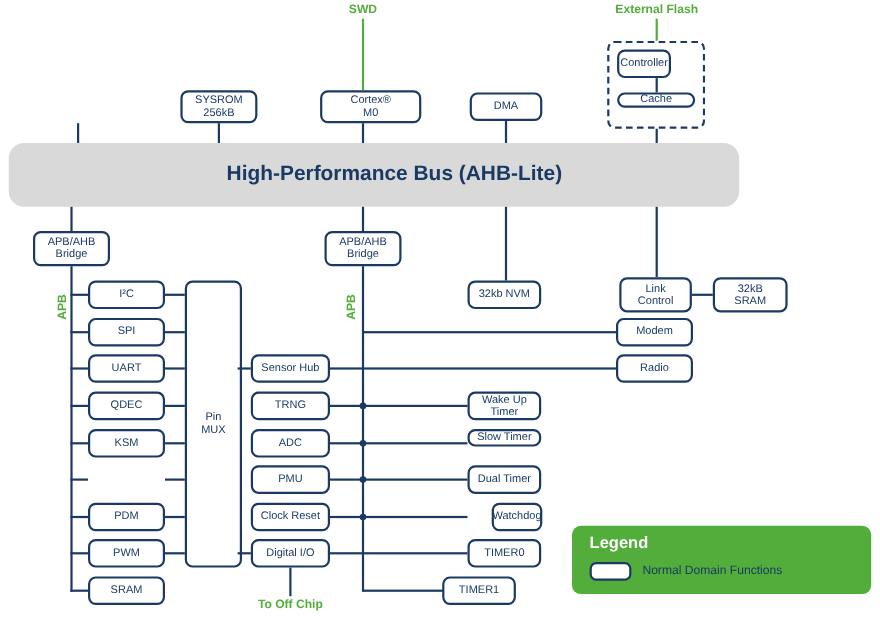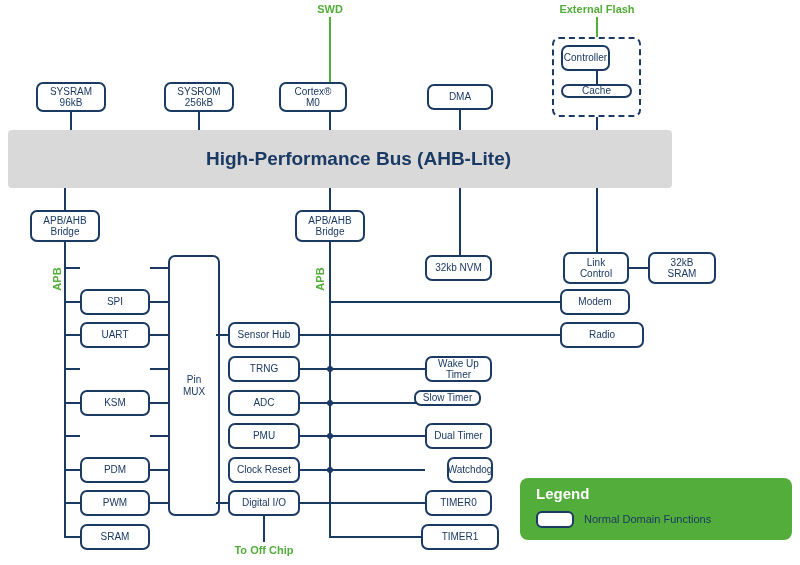--- a/index.html
+++ b/index.html
@@ -20,21 +20,21 @@
   }
   .dashed{position:absolute;border:2px dashed var(--navy);border-radius:7px;background:transparent}
   .vl{position:absolute;display:block;width:2px;background:var(--navy)}
   .hl{position:absolute;display:block;height:2px;background:var(--navy)}
   .gl{background:var(--green)}
   .dot{position:absolute;width:6px;height:6px;border-radius:50%;background:var(--navy);transform:translate(-50%,-50%)}
   .glabel{position:absolute;color:var(--green);font-size:11px;font-weight:bold;text-align:center}
   .rot{transform:rotate(-90deg);transform-origin:center;height:14px;line-height:14px}
   .bus{
     position:absolute;left:8px;top:130px;width:664px;height:58px;background:var(--gray);
-    border-radius:4px;display:flex;align-items:center;justify-content:center;
+    border-radius:14px;display:flex;align-items:center;justify-content:center;
     font-size:19px;font-weight:bold;color:var(--navy);padding-left:37px;
   }
   .legend{
     position:absolute;left:520px;top:478px;width:272px;height:62px;
     background:var(--green);border-radius:8px;
   }
   .legend-title{position:absolute;left:16px;top:7px;color:#fff;font-size:15px;font-weight:bold}
   .legend-swatch{position:absolute;left:16px;top:33px;width:38px;height:17px;background:#fff;border:2px solid var(--navy);border-radius:6px}
   .legend-item{position:absolute;left:64px;top:35px;color:var(--navy);font-size:11px}
 </style>
@@ -44,25 +44,23 @@
 <div id="canvas">
 
   <div class="glabel" style="left:305px;top:3px;width:50px">SWD</div>
   <div class="glabel" style="left:549px;top:3px;width:96px">External Flash</div>
 
   <i class="vl gl" style="left:329px;top:17px;height:65px"></i>
   <i class="vl gl" style="left:596px;top:17px;height:20px"></i>
 
   <div class="dashed" style="left:552px;top:37px;width:89px;height:80px"></div>
 
-  <div class="box" style="left:36px;top:82px;width:70px;height:30px">SYSRAM
-96kB</div>
   <div class="box" style="left:164px;top:82px;width:70px;height:30px">SYSROM
 256kB</div>
-  <div class="box" style="left:279px;top:82px;width:68px;height:30px">Cortex®
+  <div class="box" style="left:291px;top:82px;width:92px;height:30px">Cortex®
 M0</div>
   <div class="box" style="left:427px;top:84px;width:66px;height:26px">DMA</div>
   <div class="box" style="left:561px;top:45px;width:49px;height:26px">Controller</div>
   <div class="box" style="left:561px;top:84px;width:71px;height:14px">Cache</div>
 
   <i class="vl" style="left:70px;top:112px;height:18px"></i>
   <i class="vl" style="left:198px;top:112px;height:18px"></i>
   <i class="vl" style="left:329px;top:112px;height:18px"></i>
   <i class="vl" style="left:459px;top:110px;height:20px"></i>
   <i class="vl" style="left:596px;top:71px;height:13px"></i>
@@ -79,22 +77,24 @@
 Bridge</div>
   <div class="box" style="left:295px;top:210px;width:70px;height:32px">APB/AHB
 Bridge</div>
 
   <i class="vl" style="left:64px;top:242px;height:296px"></i>
   <i class="vl" style="left:329px;top:242px;height:296px"></i>
 
   <div class="glabel rot" style="left:37px;top:272px;width:40px">APB</div>
   <div class="glabel rot" style="left:300px;top:272px;width:40px">APB</div>
 
+  <div class="box" style="left:80px;top:255px;width:70px;height:26px">I²C</div>
   <div class="box" style="left:80px;top:322px;width:70px;height:26px">UART</div>
   <div class="box" style="left:80px;top:289px;width:70px;height:26px">SPI</div>
+  <div class="box" style="left:80px;top:356px;width:70px;height:26px">QDEC</div>
   <div class="box" style="left:80px;top:390px;width:70px;height:26px">KSM</div>
   <div class="box" style="left:80px;top:457px;width:70px;height:26px">PDM</div>
   <div class="box" style="left:80px;top:490px;width:70px;height:26px">PWM</div>
   <div class="box" style="left:80px;top:524px;width:70px;height:26px">SRAM</div>
 
   <i class="hl" style="left:64px;top:267px;width:16px"></i>
   <i class="hl" style="left:64px;top:301px;width:16px"></i>
   <i class="hl" style="left:64px;top:334px;width:16px"></i>
   <i class="hl" style="left:64px;top:368px;width:16px"></i>
   <i class="hl" style="left:64px;top:402px;width:16px"></i>
@@ -138,33 +138,33 @@
   <i class="hl" style="left:330px;top:536px;width:95px"></i>
 
   <i class="dot" style="left:330px;top:369px"></i>
   <i class="dot" style="left:330px;top:403px"></i>
   <i class="dot" style="left:330px;top:436px"></i>
   <i class="dot" style="left:330px;top:470px"></i>
 
   <div class="box" style="left:425px;top:255px;width:67px;height:26px">32kb NVM</div>
 
   <div class="box" style="left:425px;top:356px;width:67px;height:26px">Wake Up Timer</div>
-  <div class="box" style="left:414px;top:390px;width:67px;height:16px">Slow Timer</div>
+  <div class="box" style="left:425px;top:390px;width:67px;height:16px">Slow Timer</div>
   <div class="box" style="left:425px;top:423px;width:67px;height:26px">Dual Timer</div>
   <div class="box" style="left:447px;top:457px;width:46px;height:26px">Watchdog</div>
   <div class="box" style="left:425px;top:490px;width:67px;height:26px">TIMER0</div>
-  <div class="box" style="left:421px;top:524px;width:78px;height:26px">TIMER1</div>
+  <div class="box" style="left:402px;top:524px;width:67px;height:26px">TIMER1</div>
 
   <div class="box" style="left:563px;top:252px;width:66px;height:32px">Link
 Control</div>
   <div class="box" style="left:648px;top:252px;width:68px;height:32px">32kB
 SRAM</div>
   <i class="hl" style="left:629px;top:267px;width:19px"></i>
   <div class="box" style="left:560px;top:289px;width:70px;height:26px">Modem</div>
-  <div class="box" style="left:560px;top:322px;width:84px;height:26px">Radio</div>
+  <div class="box" style="left:560px;top:322px;width:70px;height:26px">Radio</div>
 
   <div class="legend">
     <div class="legend-title">Legend</div>
     <div class="legend-swatch"></div>
     <div class="legend-item">Normal Domain Functions</div>
   </div>
 
 </div>
 
 </body></html>

